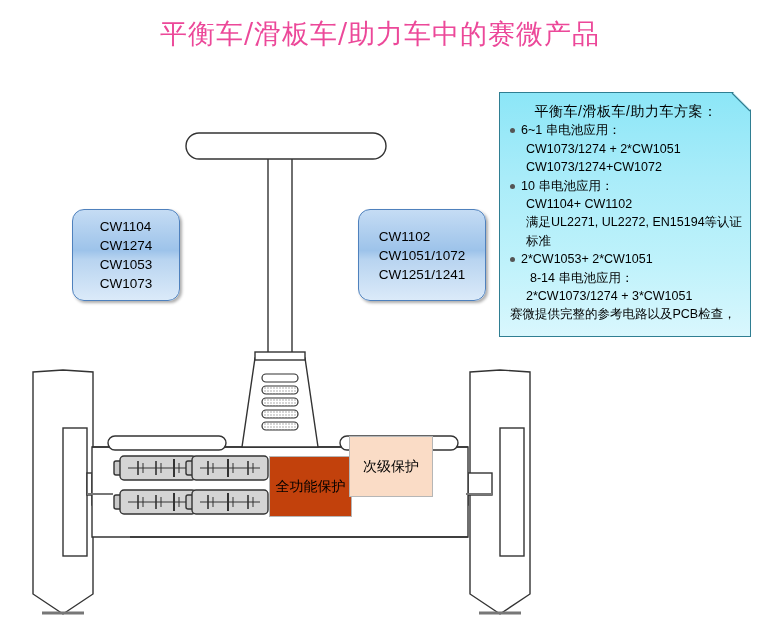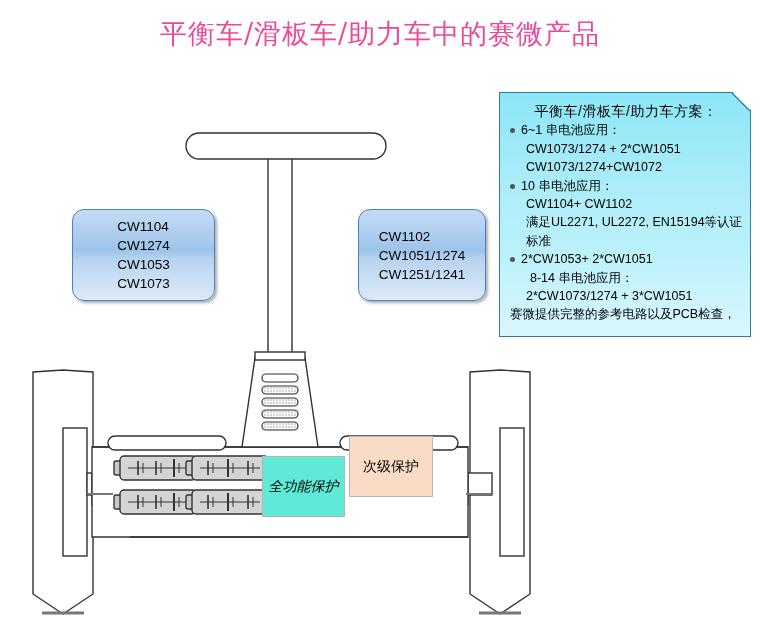--- a/index.html
+++ b/index.html
@@ -42,21 +42,21 @@
     box-sizing:border-box;
     color:#000;
     font-size:13.5px;
     line-height:19px;
     display:flex;
     align-items:center;
     justify-content:center;
   }
   .bluebox .lines{padding:0 6px;}
   #box-left{
-    left:72px;top:209px;width:143px;height:92px;
+    left:72px;top:209px;width:108px;height:92px;
     border-radius:12px 12px 12px 12px;
   }
   #box-right{
     left:358px;top:209px;width:128px;height:92px;
   }
 
   
   #infopanel{
     position:absolute;
     left:499px;top:92px;width:252px;height:245px;
@@ -95,22 +95,22 @@
   #infopanel .foot2{padding-left:10px;}
 
   
   .protbox{
     position:absolute;
     box-sizing:border-box;
     display:flex;align-items:center;justify-content:center;
     font-size:14px;color:#000;
     border:1px solid #b6b6b6;
   }
-  #prot-main{left:262px;top:456px;width:83px;height:61px;
-    background:#5eead4;font-style:italic;}
+  #prot-main{left:269px;top:456px;width:83px;height:61px;
+    background:#c2410c;}
   #prot-sec{left:349px;top:436px;width:84px;height:61px;
     background:#fadcc6;}
 </style>
 </head>
 <body>
 
 <div id="slide">
 
   <div id="title">平衡车/滑板车/助力车中的赛微产品</div>
 
@@ -220,21 +220,21 @@
       <div>CW1104</div>
       <div>CW1274</div>
       <div>CW1053</div>
       <div>CW1073</div>
     </div>
   </div>
 
   <div class="bluebox" id="box-right">
     <div class="lines">
       <div>CW1102</div>
-      <div>CW1051/1274</div>
+      <div>CW1051/1072</div>
       <div>CW1251/1241</div>
     </div>
   </div>
 
   <div id="infopanel">
     <svg class="fold-edge" viewBox="0 0 21 21" xmlns="http://www.w3.org/2000/svg">
       <polygon points="2,1 20,19 20,1" fill="#ffffff" stroke="none"></polygon>
       <line x1="2" y1="1" x2="20" y2="19" stroke="#2f7e92" stroke-width="1.2"></line>
     </svg>
 

